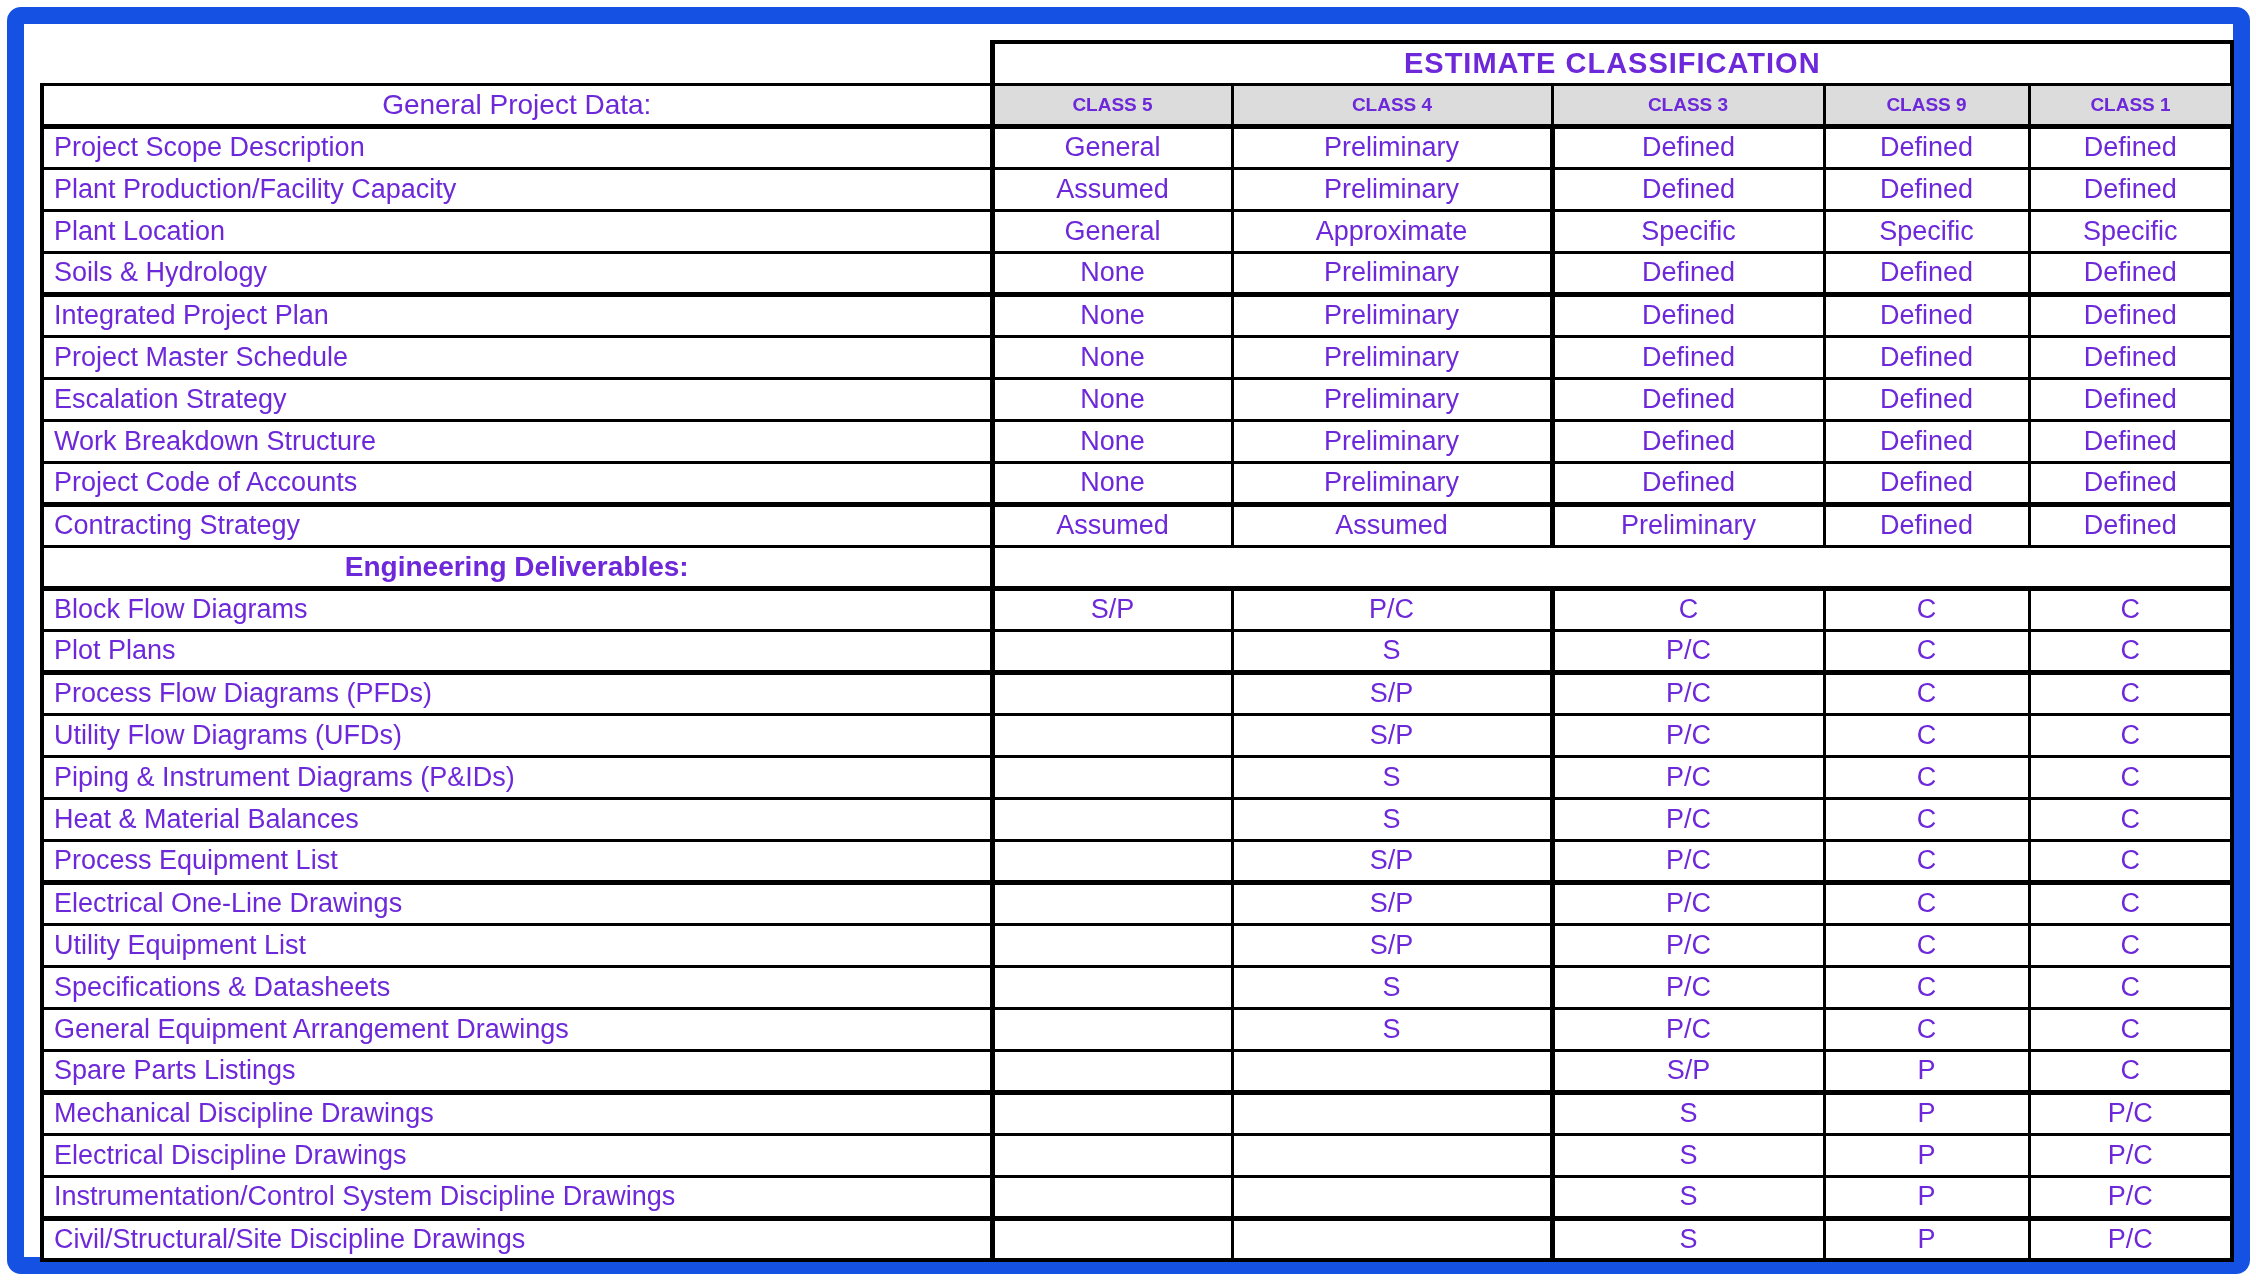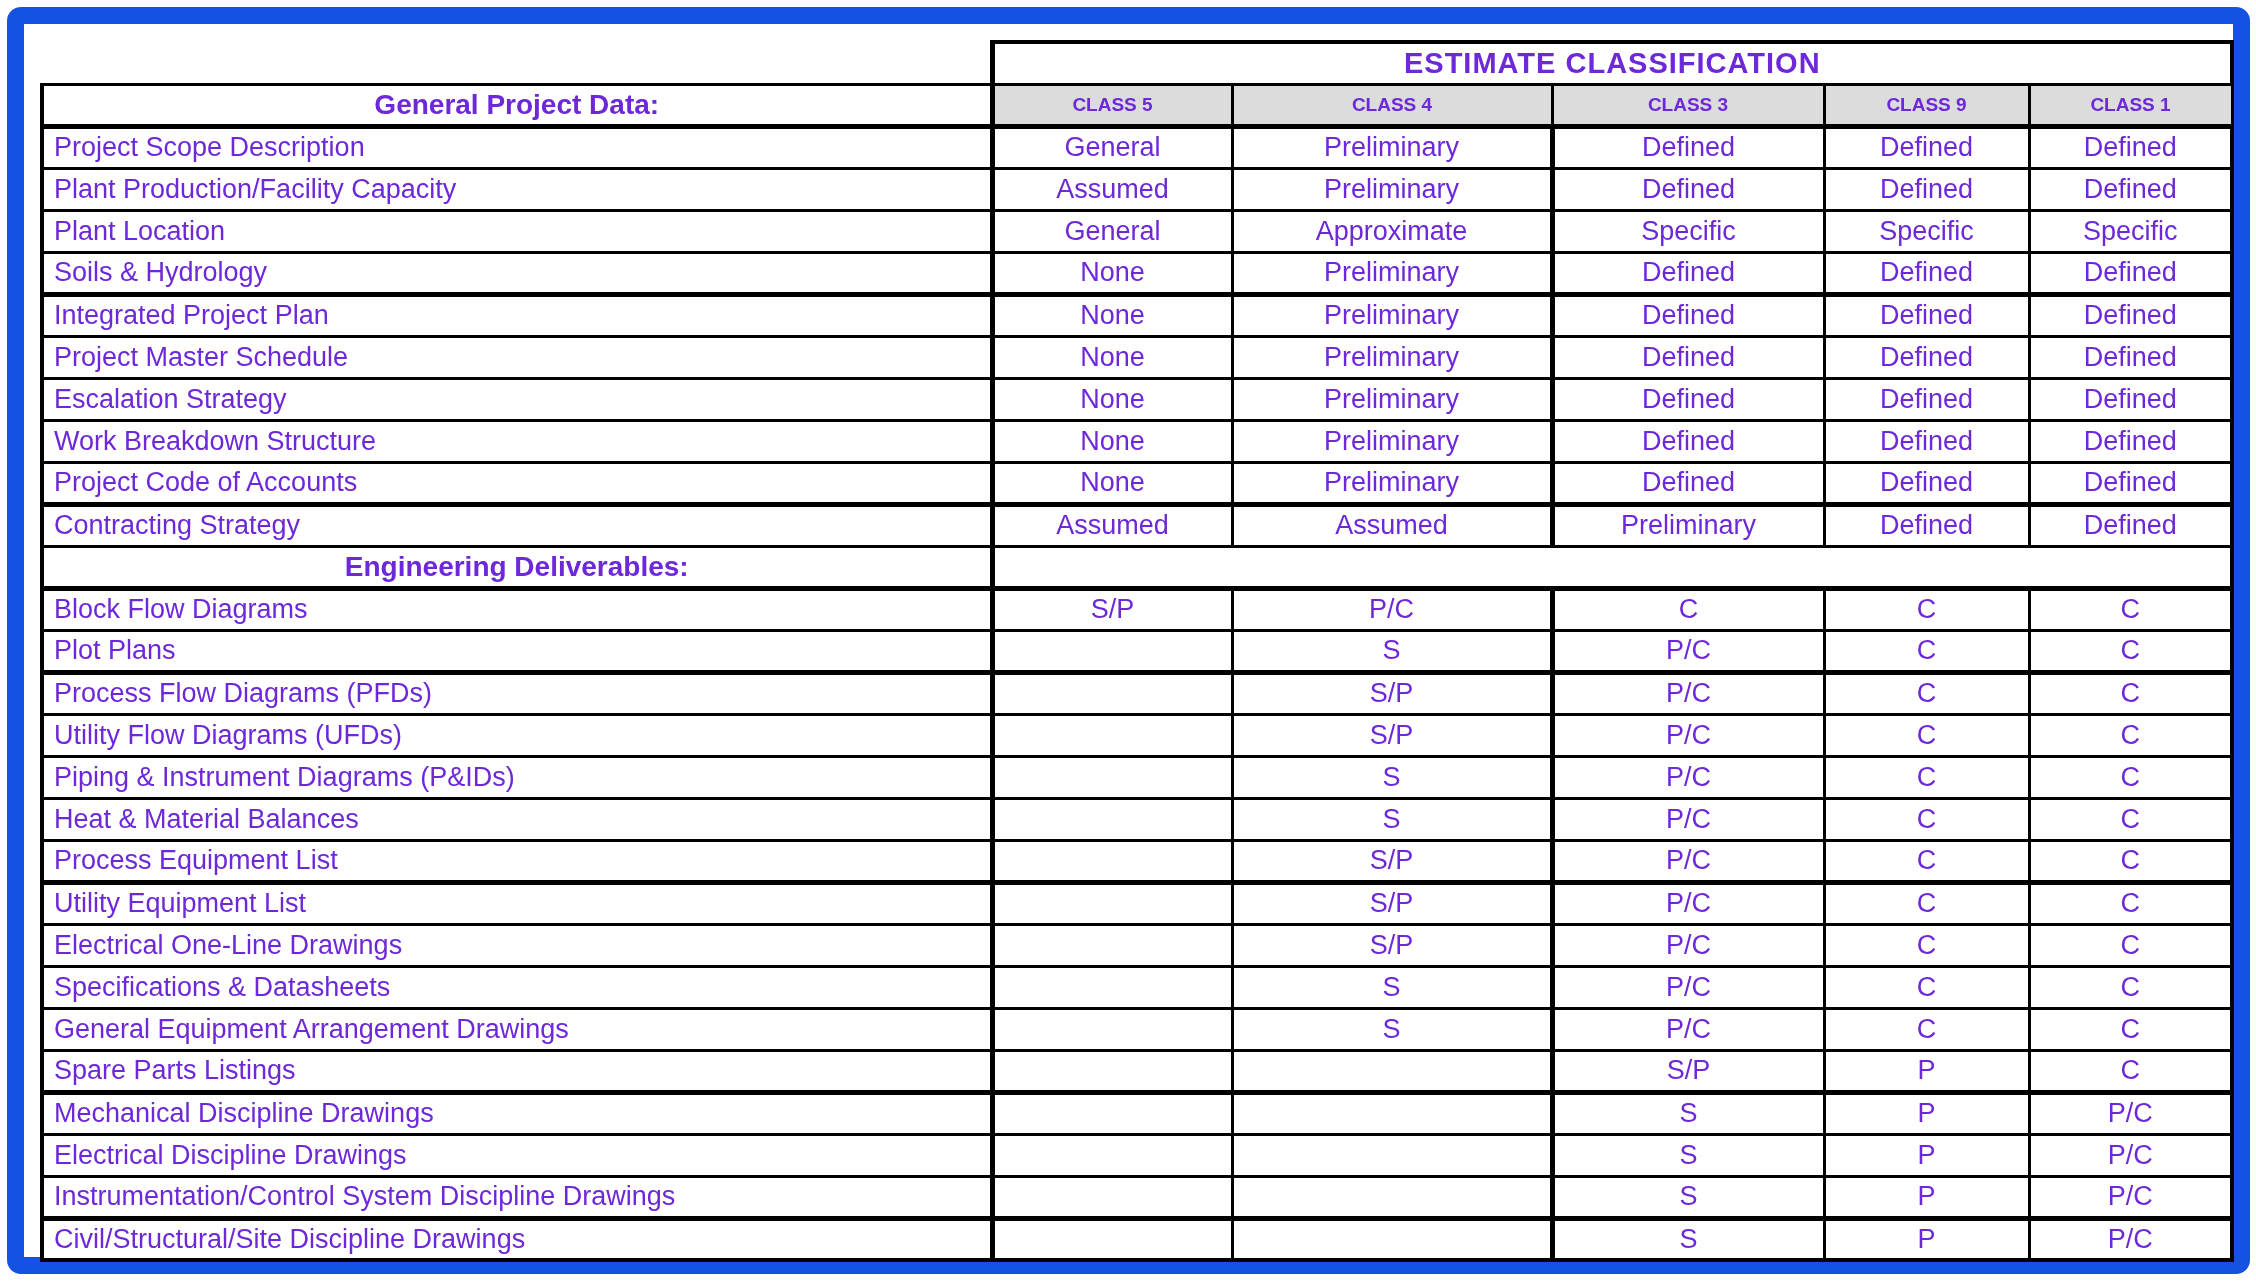--- a/index.html
+++ b/index.html
@@ -13,21 +13,21 @@
                   overflow:hidden;white-space:nowrap;box-sizing:border-box;background:#fff;}
   
   td.corner-empty{border:none;background:transparent;}
   
   th.title{font-weight:bold;font-size:29px;letter-spacing:1px;text-align:center;height:37px;
            border-top-width:4px;border-right-width:4px;border-left-width:5px;background:#fff;}
   
   th.classth{background:#dcdcdc;font-weight:bold;font-size:19px;
              border-bottom-width:5px;}
   
-  th.corner{background:#fff;font-weight:bold;font-size:28px;text-align:center;
+  th.corner{background:#fff;font-weight:normal;font-size:28px;text-align:center;
             border-left-width:4px;border-right-width:5px;border-bottom-width:5px;}
   td.lbl{text-align:left;padding-left:10px;padding-right:6px;
          border-left-width:4px;border-right-width:5px;}
   td.val{text-align:center;}
   td.c3{border-left-width:5px;}
   td.c1{border-right-width:4px;}
   tr.thick td{border-bottom-width:5px;}
   td.section-label{font-weight:bold;font-size:28px;text-align:center;
                    border-left-width:4px;border-right-width:5px;}
   td.section-span{border-right-width:4px;}
@@ -197,29 +197,29 @@
         </tr>
         <tr class="thick">
           <td class="lbl">Process Equipment List</td>
           <td class="val"></td>
           <td class="val">S/P</td>
           <td class="val c3">P/C</td>
           <td class="val">C</td>
           <td class="val c1">C</td>
         </tr>
         <tr>
+          <td class="lbl">Electrical One-Line Drawings</td>
+          <td class="val"></td>
+          <td class="val">S/P</td>
+          <td class="val c3">P/C</td>
+          <td class="val">C</td>
+          <td class="val c1">C</td>
+        </tr>
+        <tr>
           <td class="lbl">Utility Equipment List</td>
-          <td class="val"></td>
-          <td class="val">S/P</td>
-          <td class="val c3">P/C</td>
-          <td class="val">C</td>
-          <td class="val c1">C</td>
-        </tr>
-        <tr>
-          <td class="lbl">Electrical One-Line Drawings</td>
           <td class="val"></td>
           <td class="val">S/P</td>
           <td class="val c3">P/C</td>
           <td class="val">C</td>
           <td class="val c1">C</td>
         </tr>
         <tr>
           <td class="lbl">Specifications &amp; Datasheets</td>
           <td class="val"></td>
           <td class="val">S</td>

